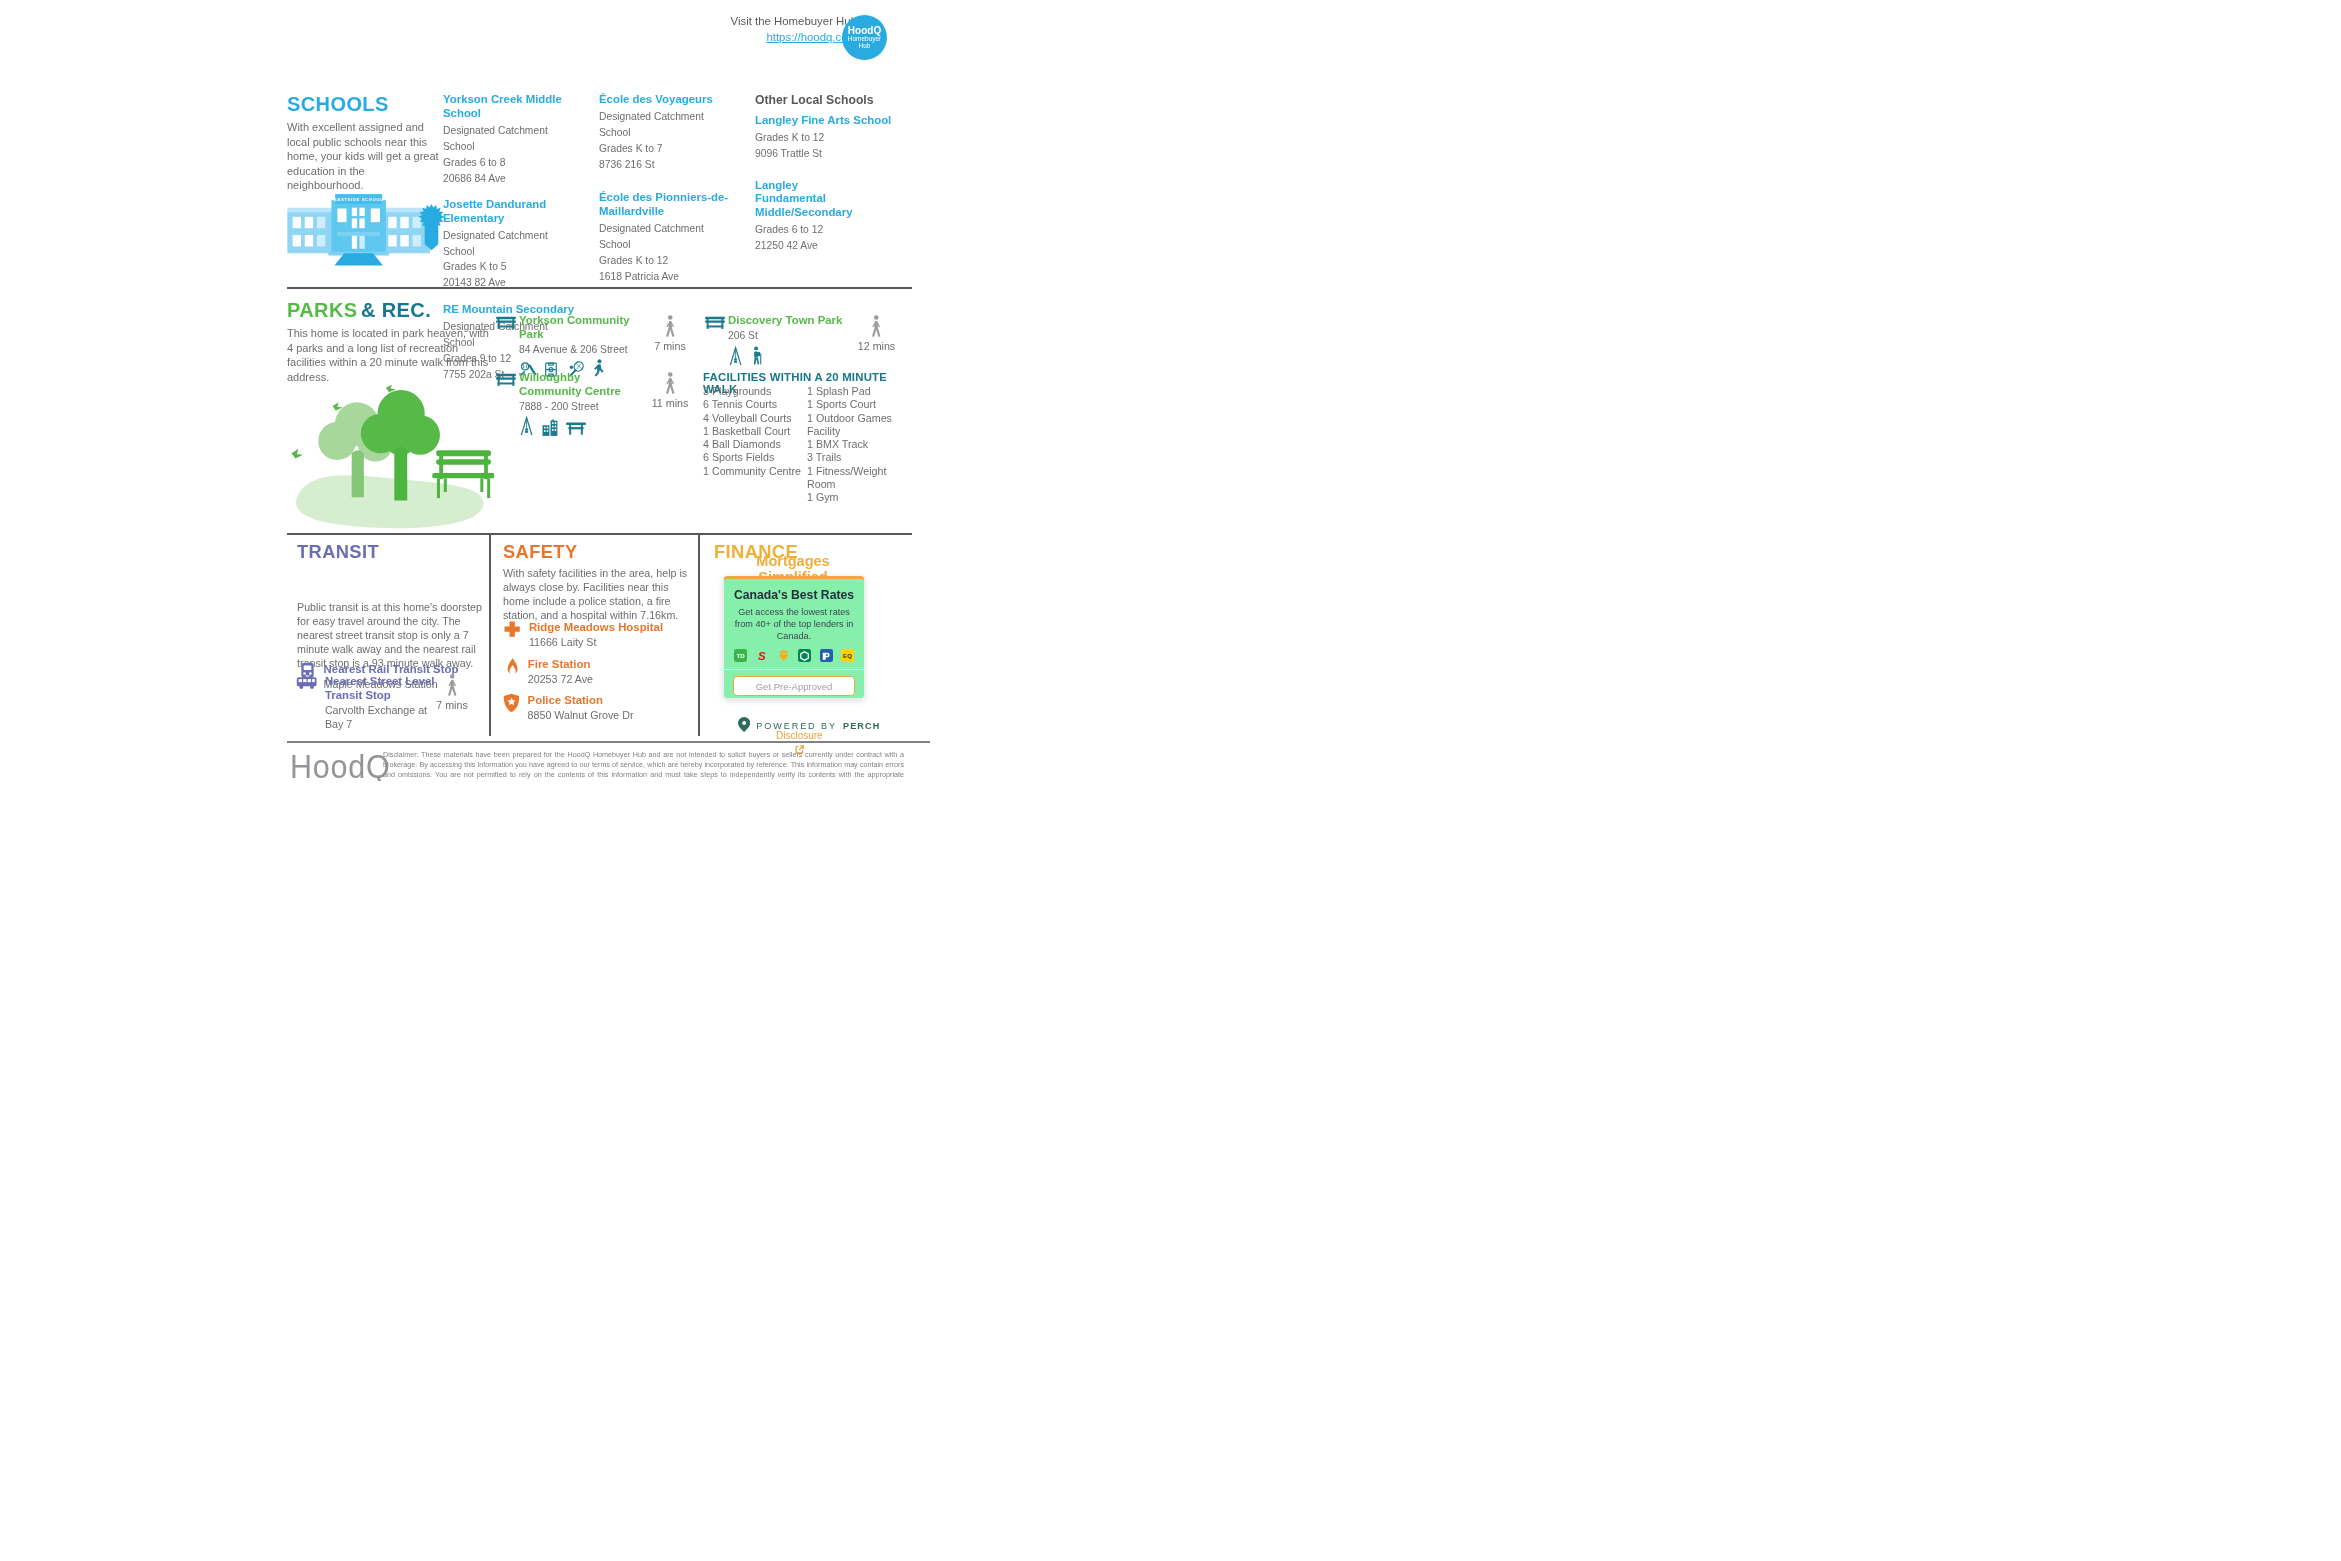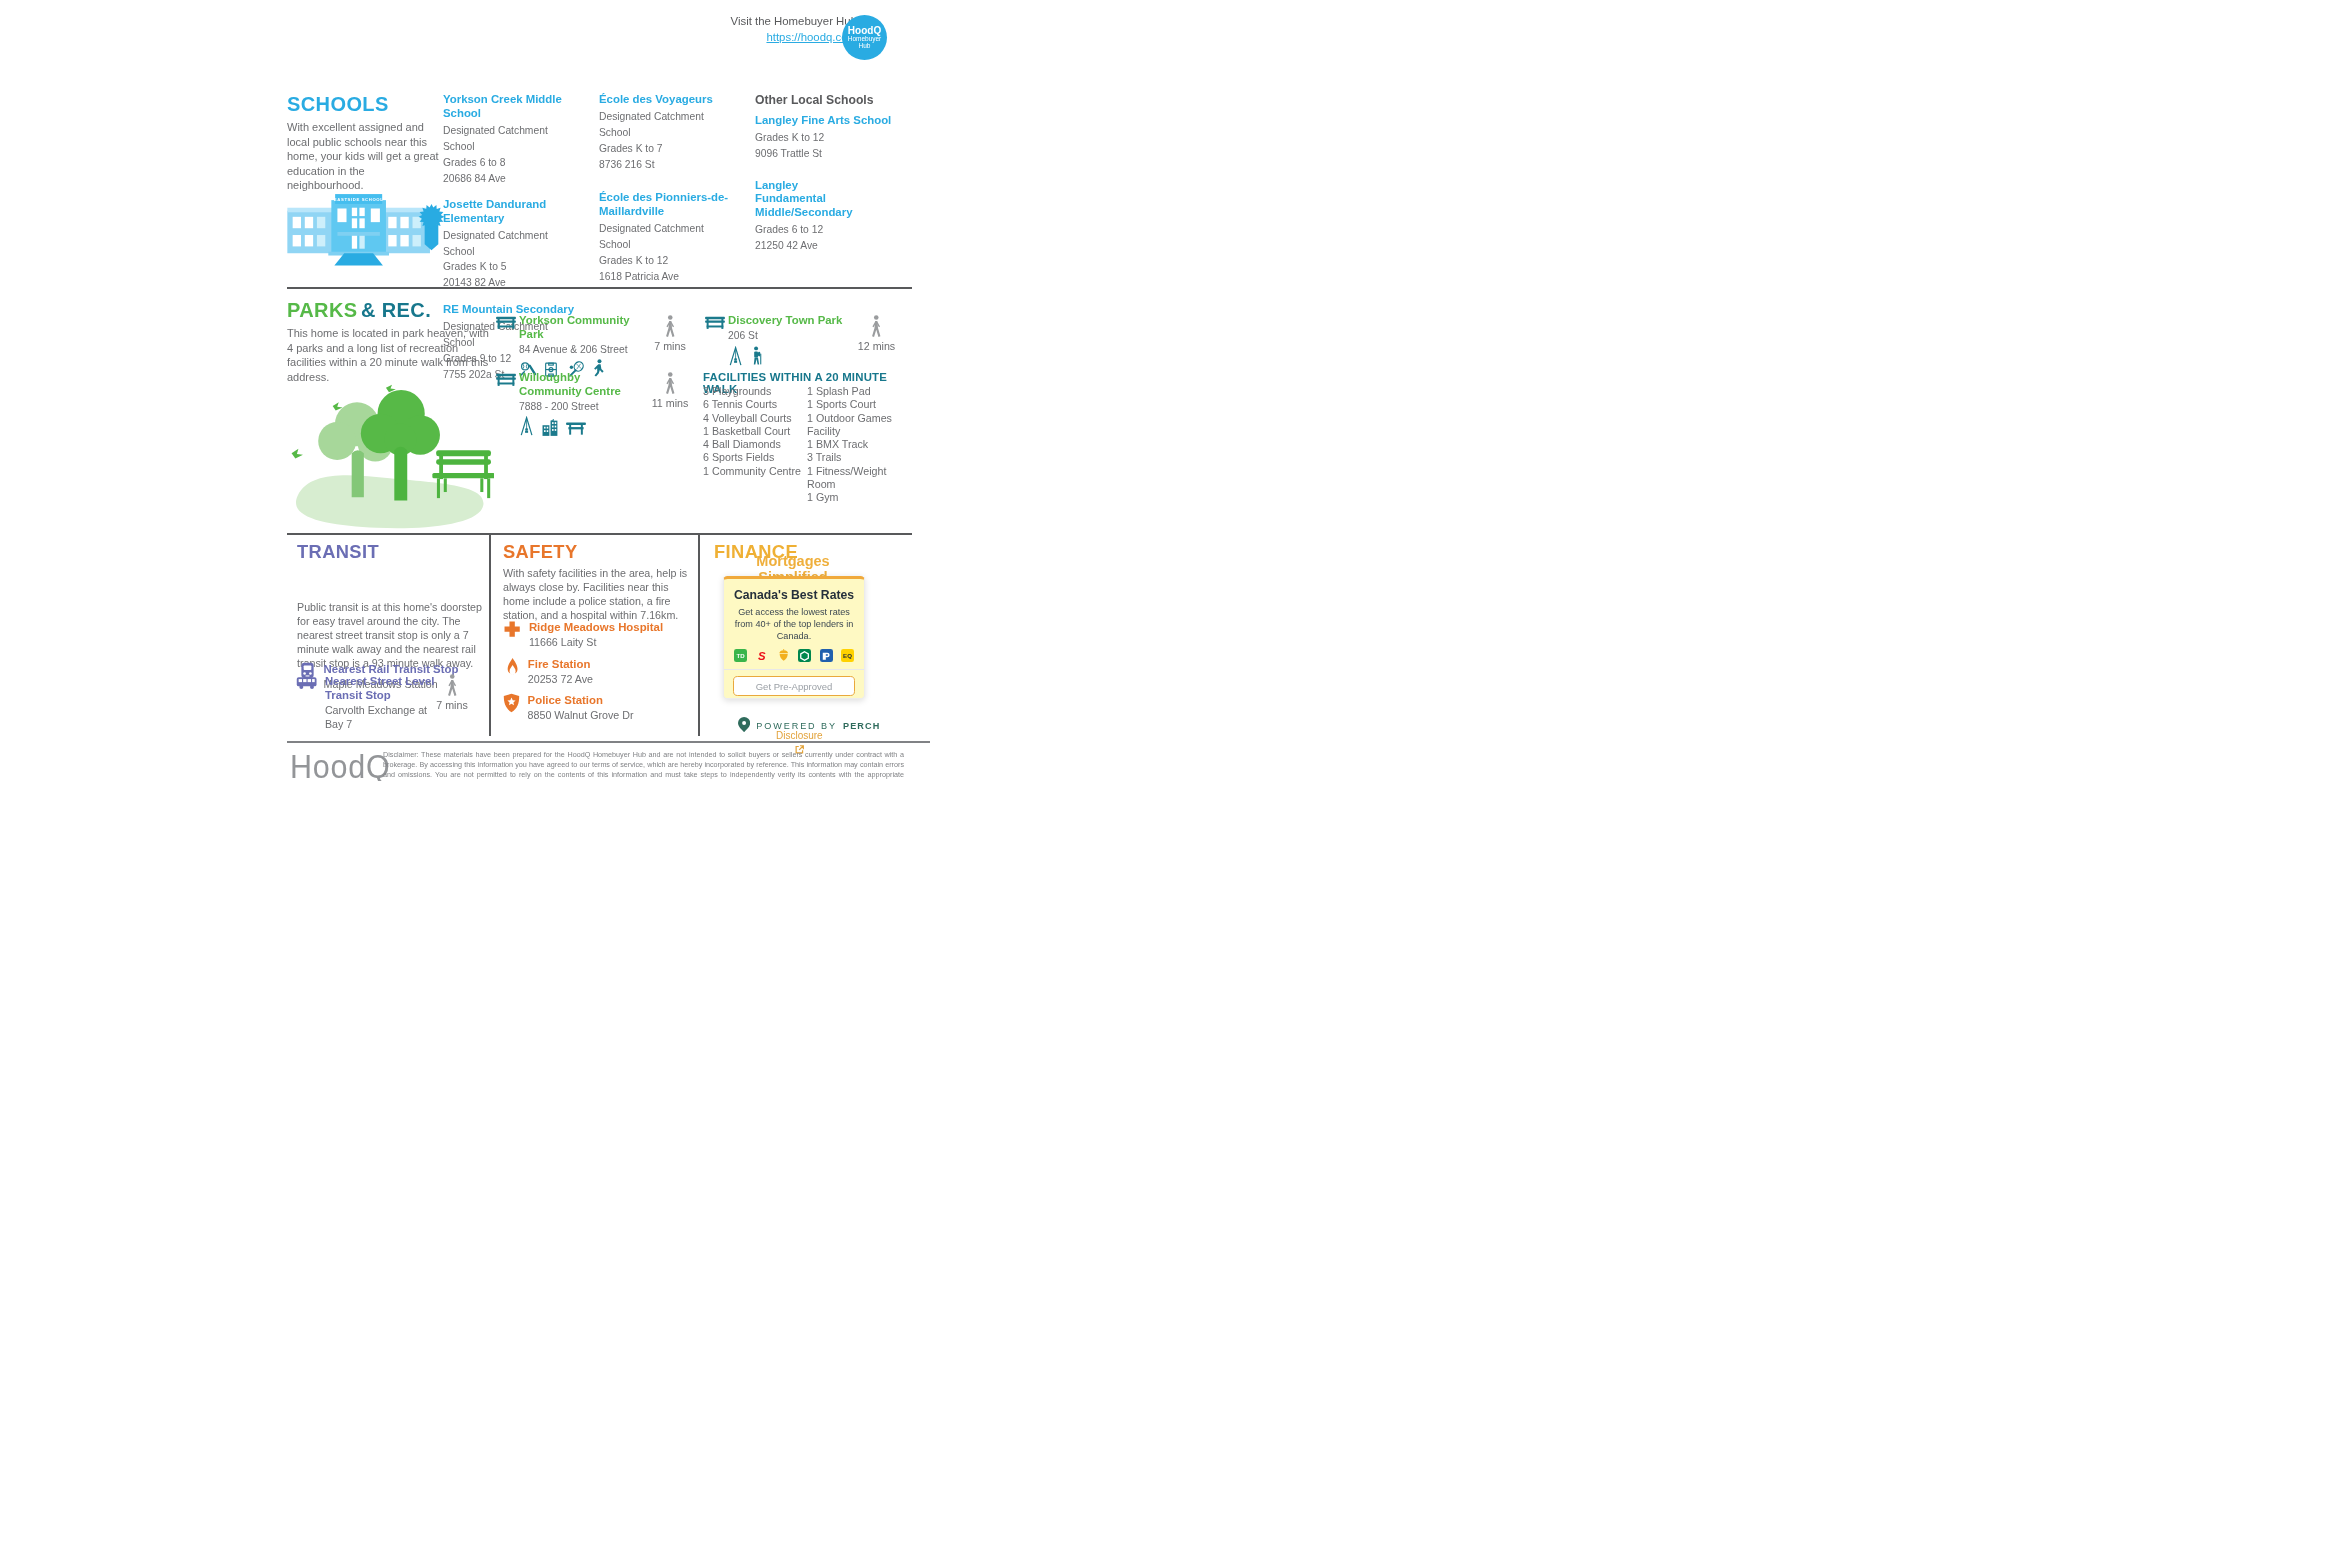--- a/index.html
+++ b/index.html
@@ -42,21 +42,21 @@
   .walk svg{display:block;margin:0 auto 1.5px auto;}
   .fac-title{font-size:11.4px;font-weight:bold;color:#17778C;letter-spacing:0.2px;}
   .fac-line{font-size:10.7px;color:#6D6E71;line-height:13.3px;}
   
   .col-h{font-size:18.3px;font-weight:bold;letter-spacing:0.4px;}
   .item-label{font-size:11.4px;font-weight:bold;line-height:1.25;}
   .item-sub{font-size:10.7px;color:#6D6E71;line-height:1.3;margin-top:1.5px;}
   .t-item{position:absolute;display:flex;gap:7.6px;}
   
   .mort{font-size:14.5px;font-weight:bold;color:#EFAF3C;}
-  .card{left:723px;top:576px;width:140px;height:119px;background:#fef9c3;border:0.8px solid #ececec;
+  .card{left:723px;top:576px;width:140px;height:119px;background:#86efac;border:0.8px solid #ececec;
         border-top:3.8px solid #F0A93B;border-radius:4.6px;box-shadow:0 1.5px 6.1px rgba(0,0,0,0.13);}
   .card-title{margin-top:9.1px;text-align:center;font-size:12.2px;font-weight:bold;color:#25303B;}
   .card-body{margin:3.8px auto 0 auto;width:128px;text-align:center;font-size:9.1px;line-height:12.2px;color:#3C4852;}
   .lenders{margin-top:6.9px;display:flex;justify-content:center;gap:8.4px;align-items:center;}
   .lender{width:13px;height:13px;border-radius:2.3px;display:flex;align-items:center;justify-content:center;
           font-weight:bold;}
   .card-div{margin-top:6.9px;height:0.8px;background:#e8e8e8;}
   .preapp{margin:6.1px auto 0 auto;width:120px;height:18.3px;border:1.5px solid #E9A83C;border-radius:4.6px;
           display:flex;align-items:center;justify-content:center;font-size:9.5px;color:#9BA0A6;cursor:pointer;background:#fff;}
   .powered{display:flex;align-items:center;gap:6.1px;color:#2F6B5C;}

